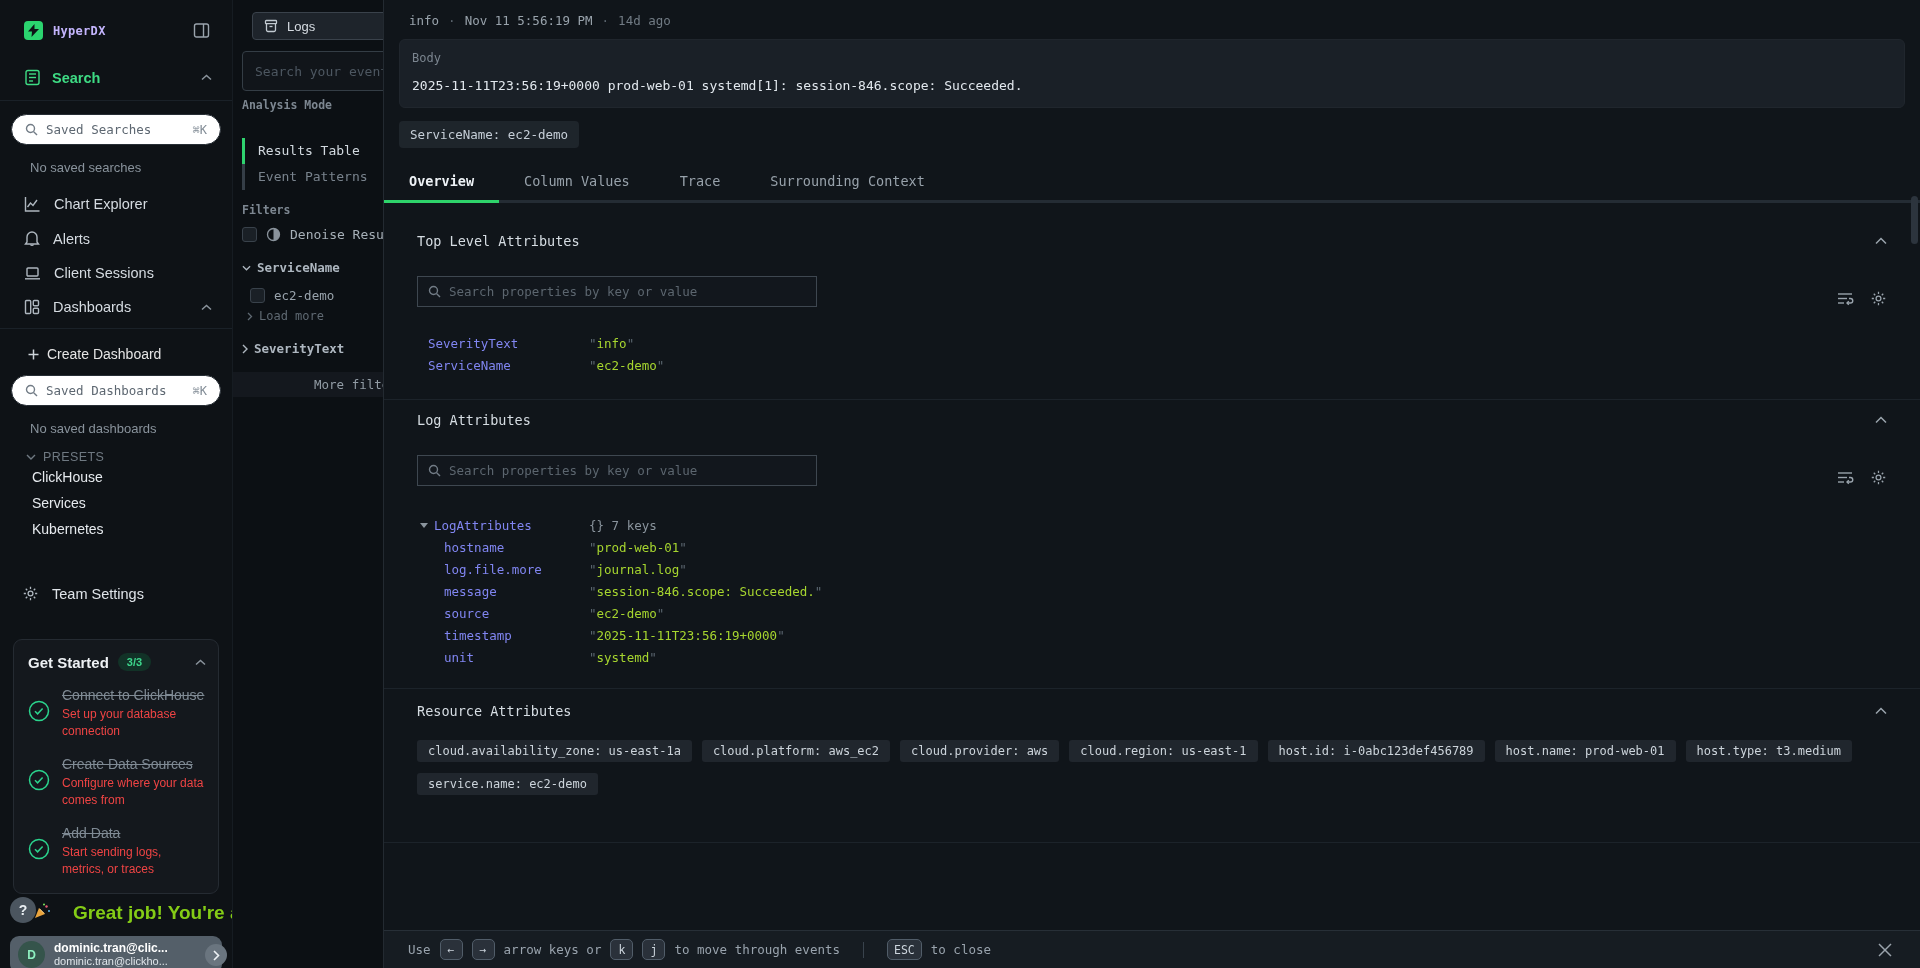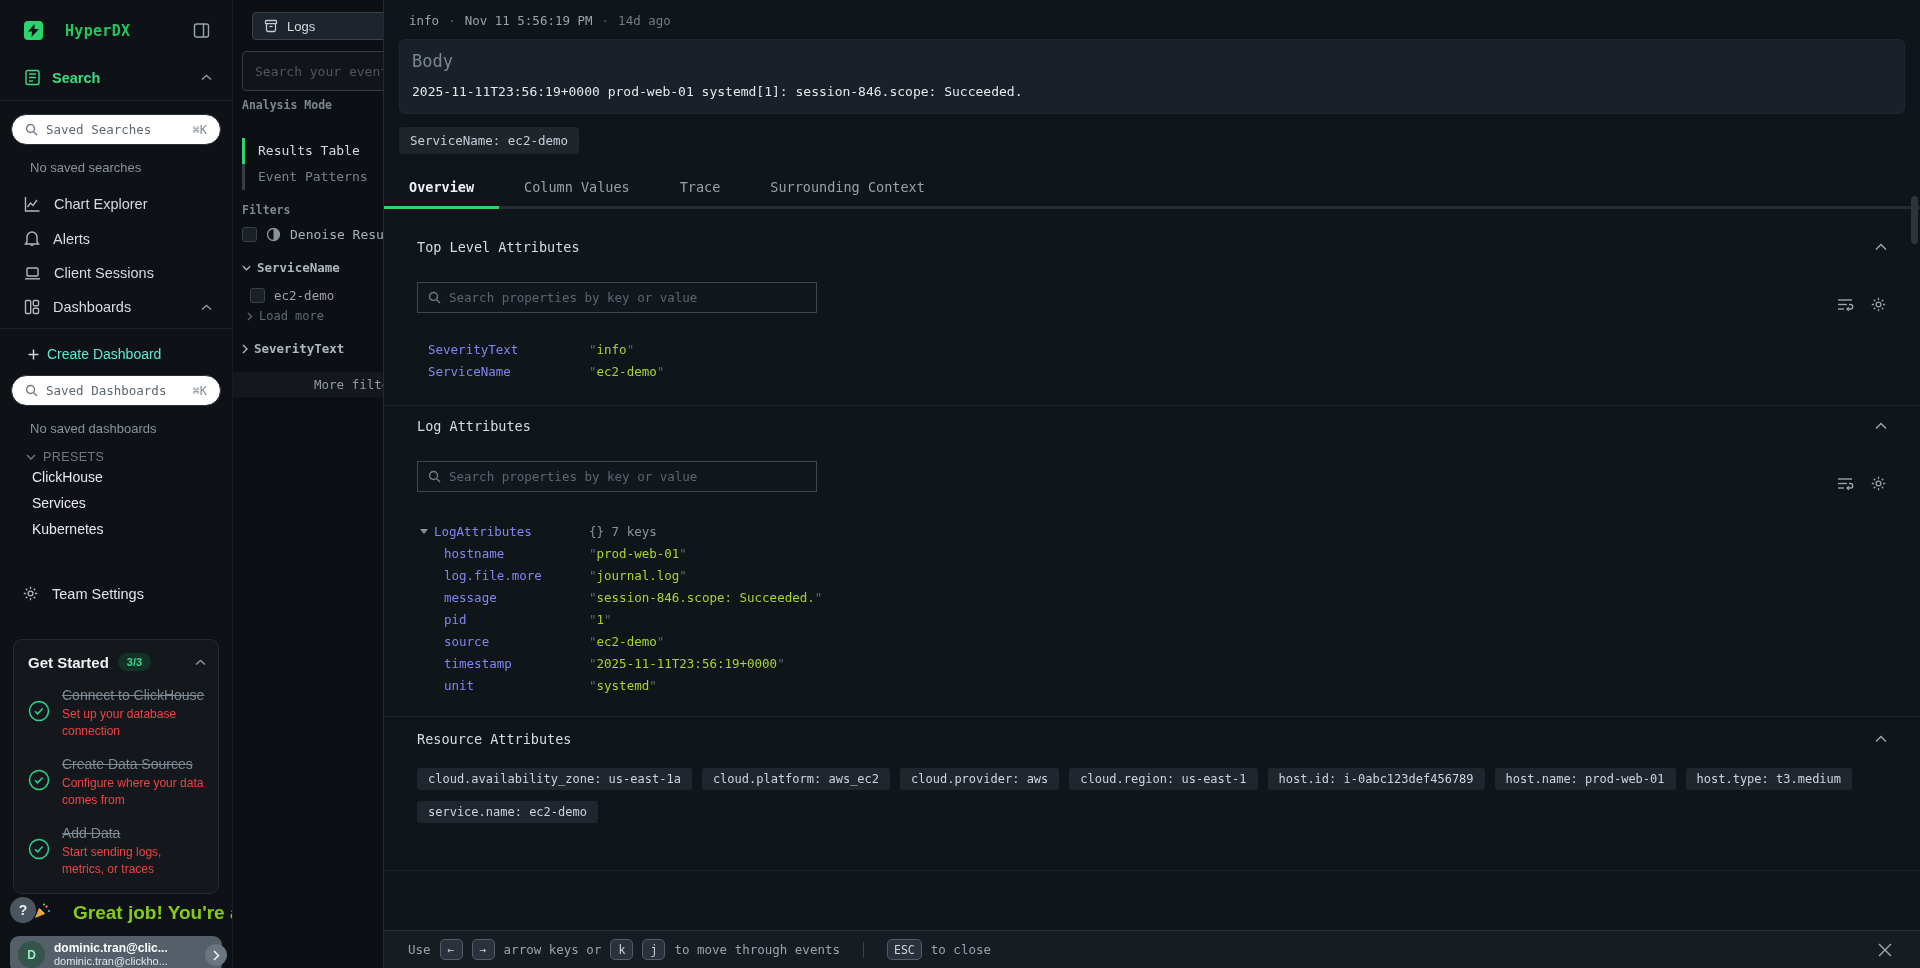--- a/index.html
+++ b/index.html
@@ -2,34 +2,34 @@
 <html><head>
 <meta charset="utf-8">
 <style>
   *{margin:0;padding:0;box-sizing:border-box}
   html,body{width:1920px;height:968px;overflow:hidden;background:#0b0e12;font-family:"Liberation Sans",sans-serif}
   .app{position:relative;width:1920px;height:968px;background:#0b0e12}
 
   
   .sidebar{position:absolute;left:0;top:0;width:232px;height:968px;background:#0e1216;display:flex;flex-direction:column;overflow:hidden}
   .sb-top{display:flex;align-items:center;justify-content:space-between;padding:20px 20px 6px 24px}
-  .logo{display:flex;align-items:center;gap:22px;color:#22c55e;font-family:"DejaVu Sans Mono",monospace;font-weight:bold;font-size:15px;letter-spacing:.3px}
+  .logo{display:flex;align-items:center;gap:10px;color:#c4b5fd;font-family:"DejaVu Sans Mono",monospace;font-weight:bold;font-size:12px;letter-spacing:.3px}
   .logo-mark{width:19px;height:19px;border-radius:4px;background:#2bd46f;display:flex;align-items:center;justify-content:center}
   .icon-btn{background:none;border:none;cursor:pointer;display:inline-flex;align-items:center;justify-content:center;padding:2px}
   .sb-search-head{display:flex;align-items:center;gap:11px;padding:22px 20px 14px 24px;border-bottom:1px solid #1a2128;color:#3edc84;font-weight:bold;font-size:14.5px}
   .sb-search-head .chev{margin-left:auto}
   .pill{margin:13px 11px 0;display:flex;align-items:center;gap:8px;background:#ffffff;border:1px solid #272e35;border-radius:17px;padding:7px 13px;color:#5d6771;font-size:13px;cursor:pointer}
   .pill .ph{color:#5d6771;font-family:"DejaVu Sans Mono",monospace;font-size:12.5px}
   .pill .kbd-hint{margin-left:auto;color:#828c96;font-size:12px;font-family:"DejaVu Sans Mono",monospace}
   .sb-note{margin:15px 0 0 30px;color:#89939c;font-size:13px}
   .sb-items{margin-top:12px}
   .sb-item{display:flex;align-items:center;gap:13px;padding:9px 20px 9px 24px;color:#d5dbe1;font-size:14.5px;cursor:pointer}
   .sb-item .chev{margin-left:auto}
   .sb-div{border-bottom:1px solid #1a2128;margin-top:4px}
-  .sb-create{display:flex;align-items:center;gap:8px;padding:17px 20px 0 28px;color:#5eead4;font-size:14px;cursor:pointer}
+  .sb-create{display:flex;align-items:center;gap:8px;padding:17px 20px 0 28px;color:#e5e5e5;font-size:14px;cursor:pointer}
   .presets-row{display:flex;align-items:center;gap:7px;margin:14px 0 0 26px;color:#6f7982;font-size:12.5px;letter-spacing:.4px;cursor:pointer}
   .preset-item{padding:5px 0 5px 32px;color:#e6eaee;font-size:14px;cursor:pointer}
   .preset-item:first-of-type{margin-top:6px}
   .team-row{display:flex;align-items:center;gap:13px;margin:34px 0 0 0;padding:9px 20px 9px 22px;color:#dfe4e9;font-size:14.5px;cursor:pointer}
 
   .gs-card{margin:28px 13px 0;background:#14181d;border:1px solid #252b32;border-radius:9px;padding:13px 12px 15px 14px}
   .gs-head{display:flex;align-items:center;gap:9px}
   .gs-title{color:#eef1f4;font-weight:bold;font-size:15px}
   .gs-badge{background:#123227;color:#3dd68c;font-size:11px;font-weight:bold;padding:3px 9px;border-radius:10px}
   .gs-head .chev{margin-left:auto}
@@ -68,21 +68,21 @@
   .more-filters{position:absolute;left:0;top:372px;width:400px;height:25px;background:#14181e;cursor:pointer}
   .more-filters span{position:absolute;left:81px;top:5px;color:#929ca5;font-size:12.5px;white-space:nowrap}
 
   
   .detail{position:absolute;left:383px;top:0;width:1537px;height:968px;background:#10151a;border-left:1px solid #232a31;font-family:"DejaVu Sans Mono",monospace;display:flex;flex-direction:column}
   .d-scroll{flex:1;position:relative;overflow:hidden}
   .ev-header{padding:13px 25px 0;color:#99a3ac;font-size:12.5px;display:flex;gap:9px;align-items:center}
   .ev-header .sep{color:#5a646d}
   .ev-header .age{color:#717b84}
   .body-card{margin:11px 15px 0;background:#1a2027;border-radius:6px;padding:11px 12px 14px;border:1px solid #20262d}
-  .body-lbl{color:#7b858f;font-size:17px}
+  .body-lbl{color:#7b858f;font-size:12px}
   .body-txt{margin-top:13px;color:#e2e8ee;font-size:13px}
   .svc-chip{display:inline-block;margin:13px 0 0 15px;background:#1e252b;border-radius:4px;padding:6px 11px;color:#c6cfd8;font-size:12.5px;cursor:pointer}
   .tabs{display:flex;margin-top:15px;border-bottom:3px solid #242c34}
   .tab{padding:10px 25px 11px;font-size:13.5px;color:#98a2ab;cursor:pointer;position:relative}
   .tab.active{color:#eef2f6;font-weight:bold}
   .tab.active::after{content:"";position:absolute;left:0;right:0;bottom:-3px;height:3px;background:#2ed36a}
   .attr-section{position:relative;border-bottom:1px solid #1c232a;padding:0 33px}
   .sec-head{display:flex;align-items:center;justify-content:space-between}
   .sec-title{color:#d6dde3;font-size:13.5px;font-weight:normal}
   .sec-toolbar{display:flex;align-items:flex-end;justify-content:space-between;margin-top:27px}
@@ -524,24 +524,20 @@
           </div>
           <div class="kv-row">
             <span class="kv-key child">log.file.more</span>
             <span class="kv-val"><span class="q">"</span><span>journal.log</span><span class="q">"</span></span>
           </div>
           <div class="kv-row">
             <span class="kv-key child">message</span>
             <span class="kv-val"><span class="q">"</span><span>session-846.scope: Succeeded.</span><span class="q">"</span></span>
           </div>
           <div class="kv-row">
-            <span class="kv-key child">pid</span>
-            <span class="kv-val"><span class="q">"</span><span>1</span><span class="q">"</span></span>
-          </div>
-          <div class="kv-row">
             <span class="kv-key child">source</span>
             <span class="kv-val"><span class="q">"</span><span>ec2-demo</span><span class="q">"</span></span>
           </div>
           <div class="kv-row">
             <span class="kv-key child">timestamp</span>
             <span class="kv-val"><span class="q">"</span><span>2025-11-11T23:56:19+0000</span><span class="q">"</span></span>
           </div>
           <div class="kv-row">
             <span class="kv-key child">unit</span>
             <span class="kv-val"><span class="q">"</span><span>systemd</span><span class="q">"</span></span>

